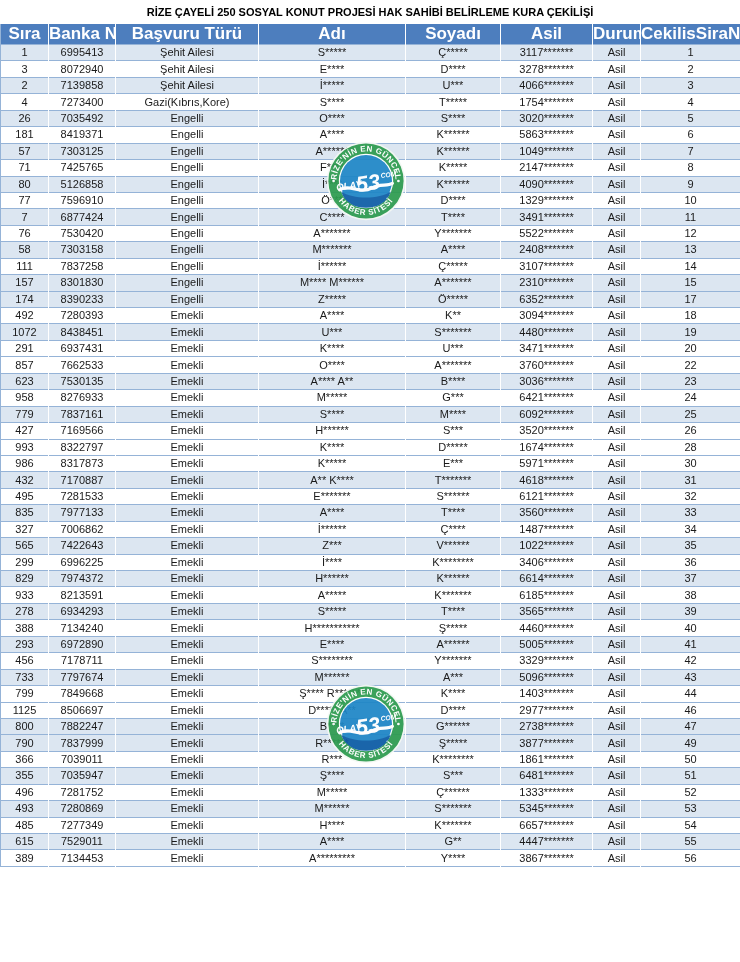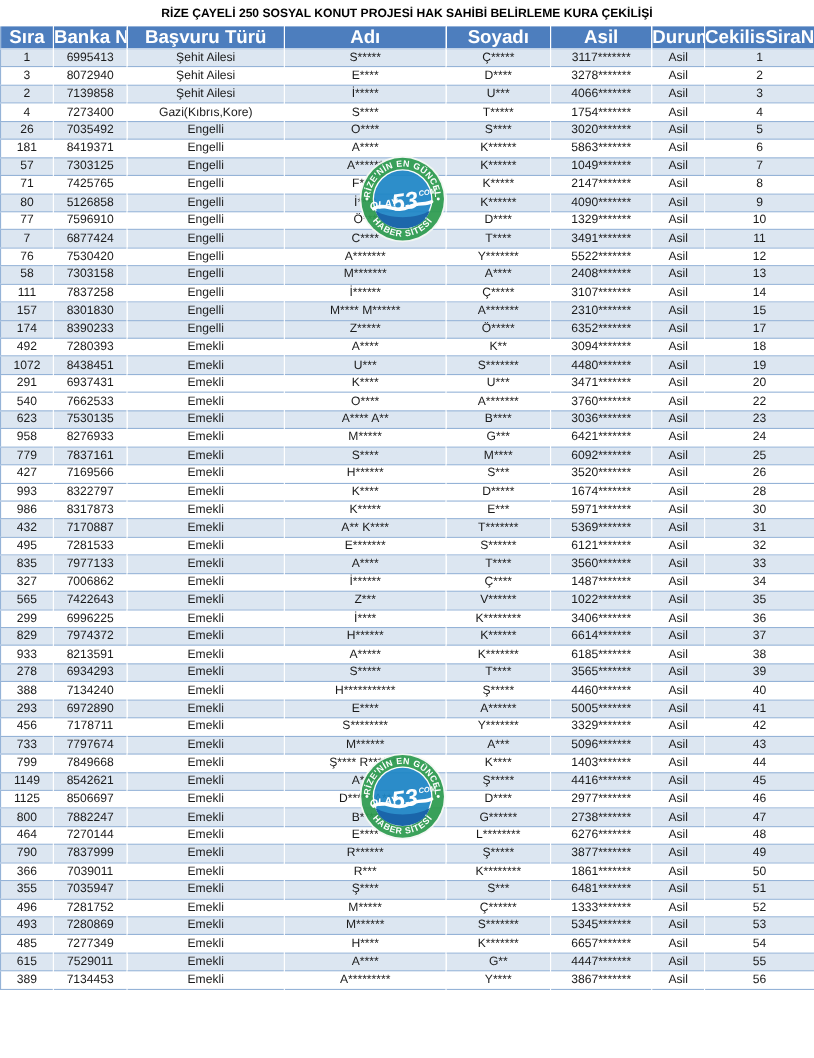--- a/index.html
+++ b/index.html
@@ -277,21 +277,21 @@
         <td>291</td>
         <td>6937431</td>
         <td>Emekli</td>
         <td>K****</td>
         <td>U***</td>
         <td>3471*******</td>
         <td>Asil</td>
         <td>20</td>
       </tr>
       <tr>
-        <td>540</td>
+        <td>857</td>
         <td>7662533</td>
         <td>Emekli</td>
         <td>O****</td>
         <td>A*******</td>
         <td>3760*******</td>
         <td>Asil</td>
         <td>22</td>
       </tr>
       <tr class="band">
         <td>623</td>
@@ -352,21 +352,21 @@
         <td>5971*******</td>
         <td>Asil</td>
         <td>30</td>
       </tr>
       <tr class="band">
         <td>432</td>
         <td>7170887</td>
         <td>Emekli</td>
         <td>A** K****</td>
         <td>T*******</td>
-        <td>5369*******</td>
+        <td>4618*******</td>
         <td>Asil</td>
         <td>31</td>
       </tr>
       <tr>
         <td>495</td>
         <td>7281533</td>
         <td>Emekli</td>
         <td>E*******</td>
         <td>S******</td>
         <td>6121*******</td>
@@ -486,59 +486,39 @@
       <tr>
         <td>799</td>
         <td>7849668</td>
         <td>Emekli</td>
         <td>Ş**** R*******</td>
         <td>K****</td>
         <td>1403*******</td>
         <td>Asil</td>
         <td>44</td>
       </tr>
-      <tr class="band">
-        <td>1149</td>
-        <td>8542621</td>
-        <td>Emekli</td>
-        <td>A****</td>
-        <td>Ş*****</td>
-        <td>4416*******</td>
-        <td>Asil</td>
-        <td>45</td>
-      </tr>
       <tr>
         <td>1125</td>
         <td>8506697</td>
         <td>Emekli</td>
         <td>D***** A**</td>
         <td>D****</td>
         <td>2977*******</td>
         <td>Asil</td>
         <td>46</td>
       </tr>
       <tr class="band">
         <td>800</td>
         <td>7882247</td>
         <td>Emekli</td>
         <td>B****</td>
         <td>G******</td>
         <td>2738*******</td>
         <td>Asil</td>
         <td>47</td>
-      </tr>
-      <tr>
-        <td>464</td>
-        <td>7270144</td>
-        <td>Emekli</td>
-        <td>E****</td>
-        <td>L********</td>
-        <td>6276*******</td>
-        <td>Asil</td>
-        <td>48</td>
       </tr>
       <tr class="band">
         <td>790</td>
         <td>7837999</td>
         <td>Emekli</td>
         <td>R******</td>
         <td>Ş*****</td>
         <td>3877*******</td>
         <td>Asil</td>
         <td>49</td>

